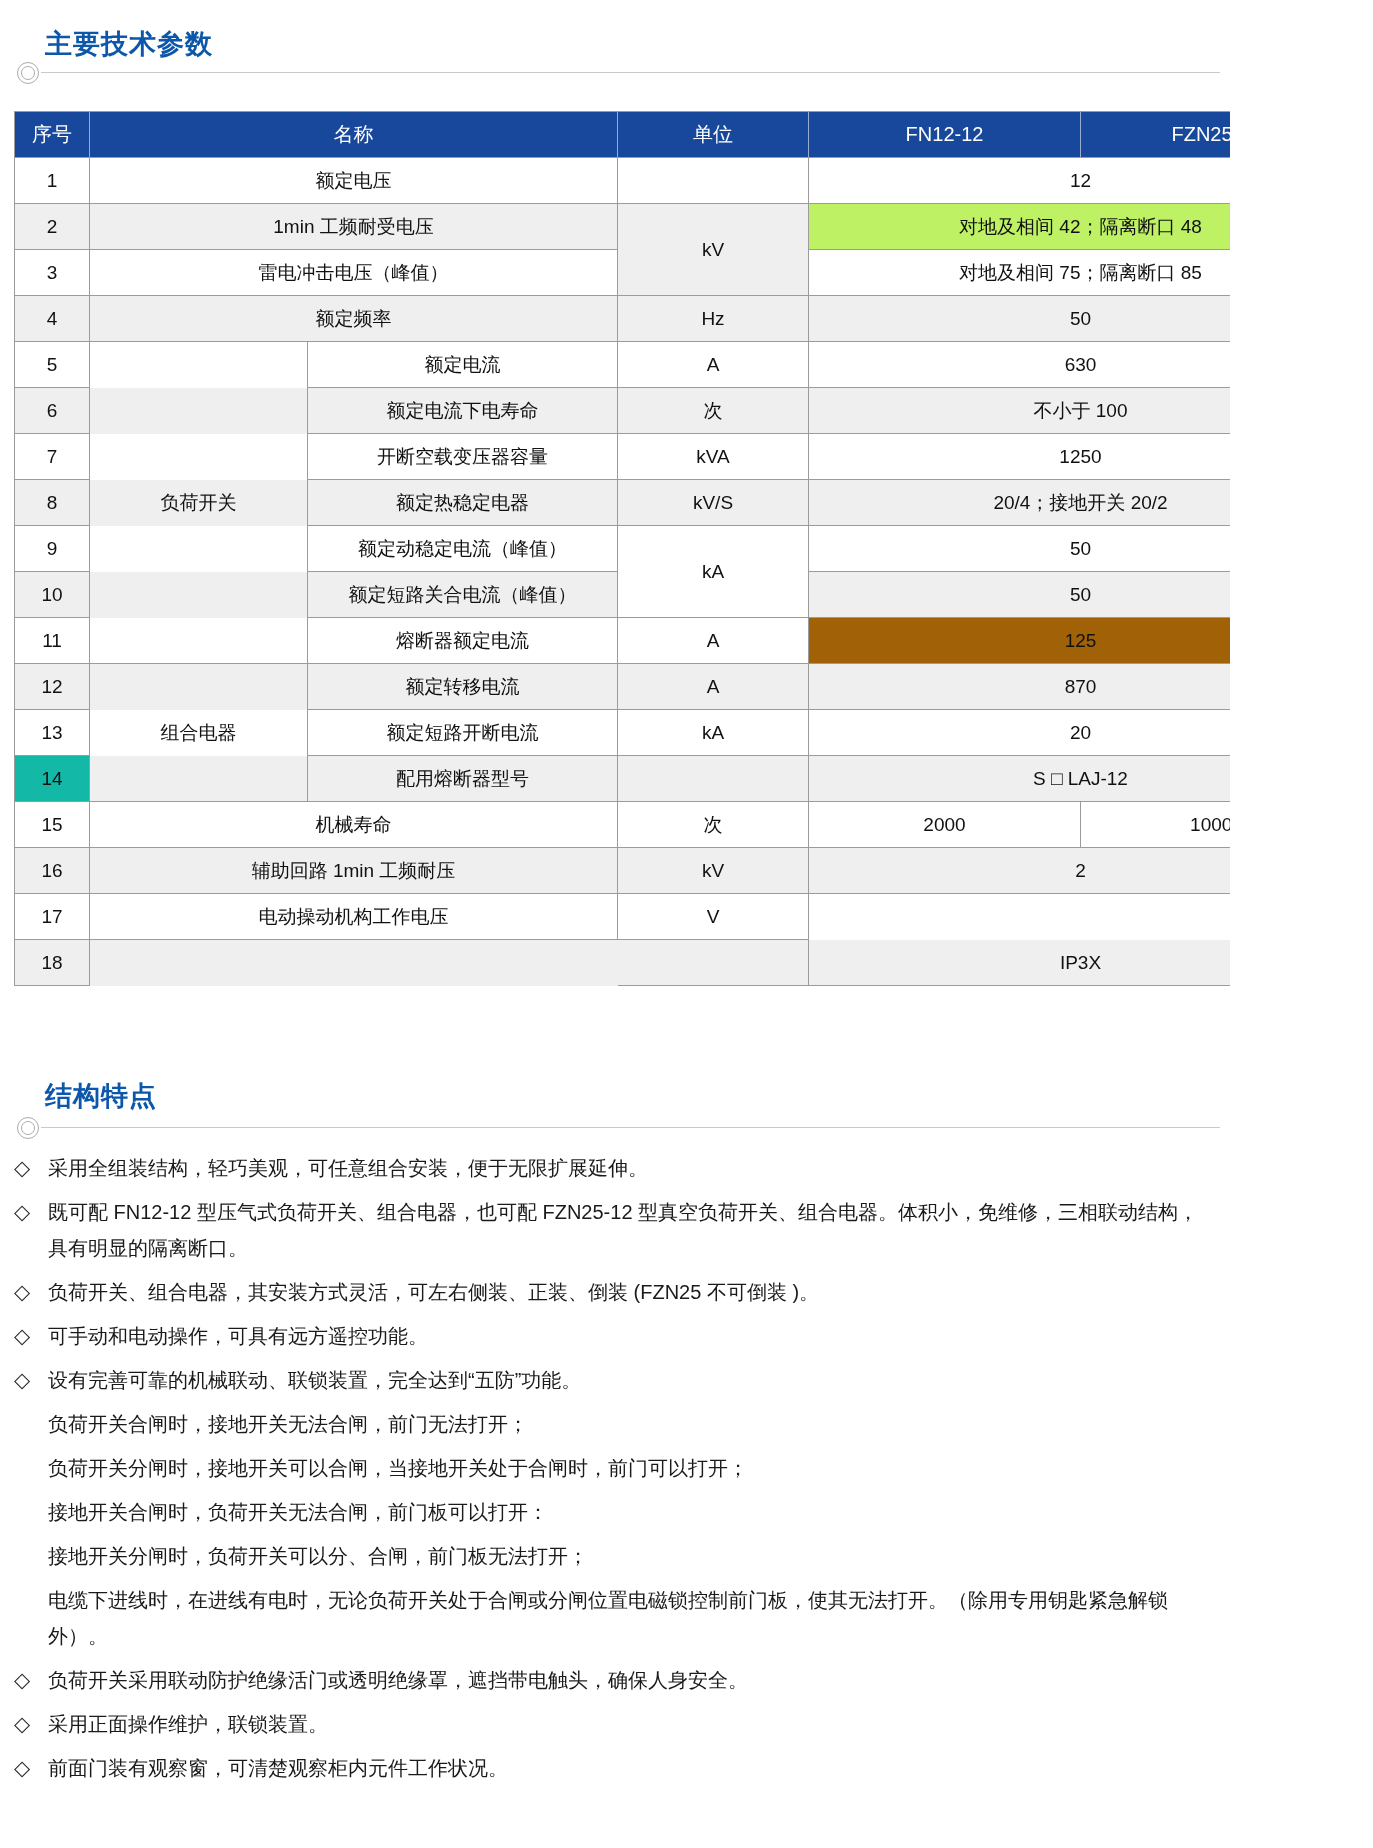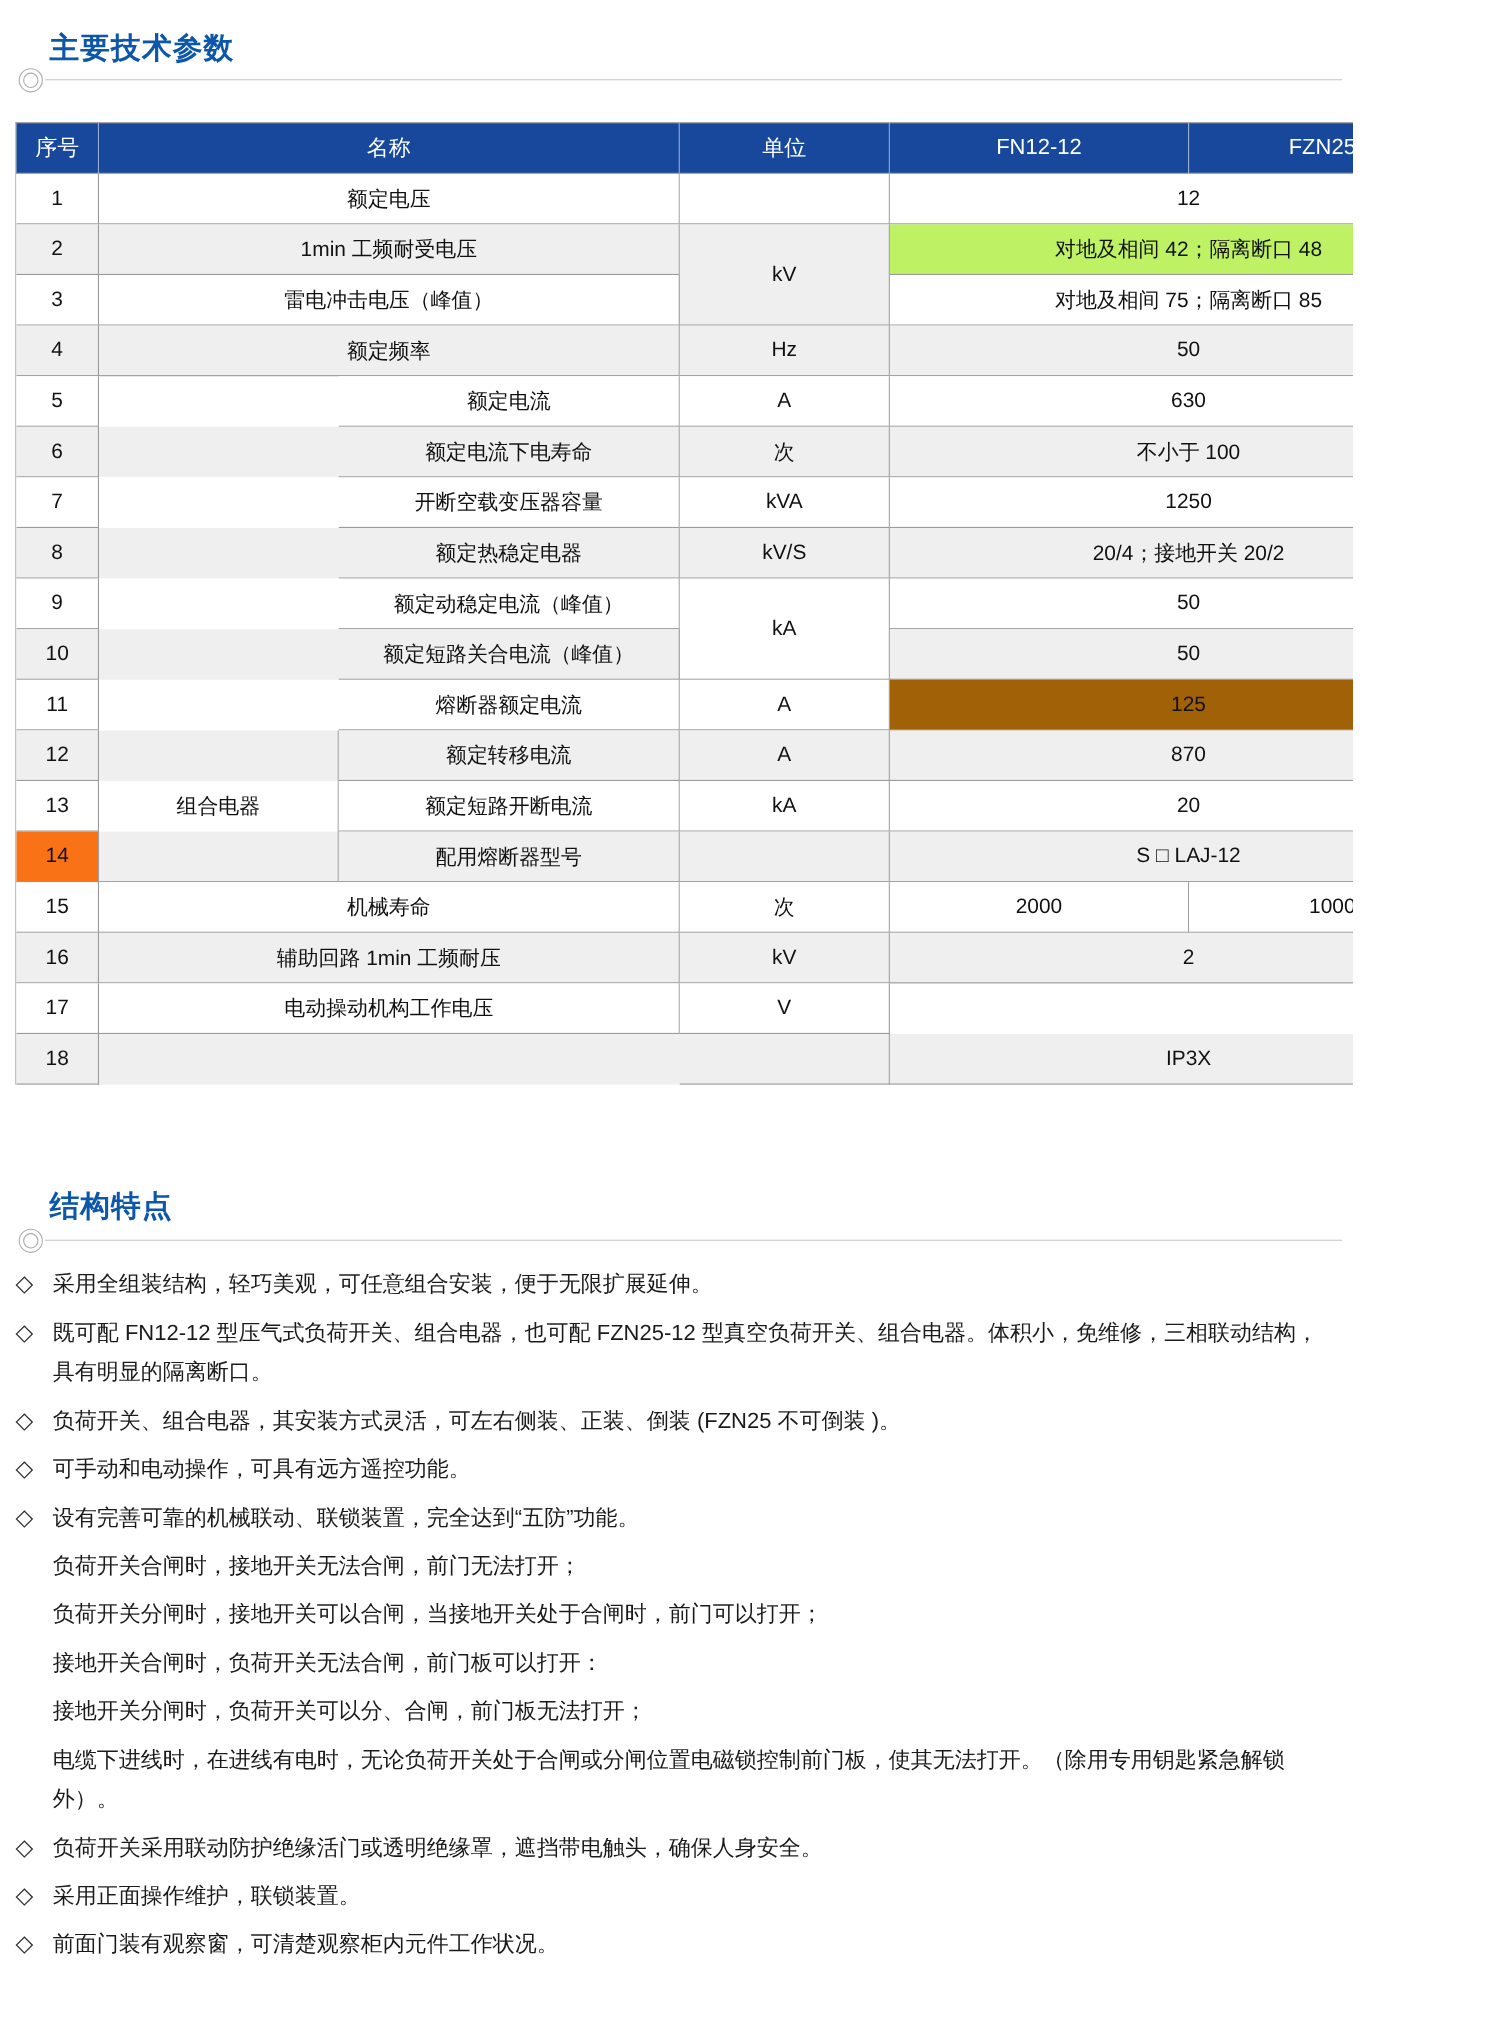--- a/index.html
+++ b/index.html
@@ -77,20 +77,21 @@
       <div class="cell" style="grid-area: 3 / 4 / 5 / 5; background: rgb(239, 239, 239);">kV</div>
       <div class="cell" style="grid-area: 3 / 5 / 4 / 7; background: #bef264;">对地及相间 42；隔离断口 48</div>
       <div class="cell" style="grid-area: 4 / 1 / 5 / 2; background: rgb(255, 255, 255);">3</div>
       <div class="cell" style="grid-area: 4 / 2 / 5 / 4; background: rgb(255, 255, 255);">雷电冲击电压（峰值）</div>
       <div class="cell" style="grid-area: 4 / 5 / 5 / 7; background: rgb(255, 255, 255);">对地及相间 75；隔离断口 85</div>
       <div class="cell" style="grid-area: 5 / 1 / 6 / 2; background: rgb(239, 239, 239);">4</div>
       <div class="cell" style="grid-area: 5 / 2 / 6 / 4; background: rgb(239, 239, 239);">额定频率</div>
       <div class="cell" style="grid-area: 5 / 4 / 6 / 5; background: rgb(239, 239, 239);">Hz</div>
       <div class="cell" style="grid-area: 5 / 5 / 6 / 7; background: rgb(239, 239, 239);">50</div>
       <div class="cell" style="grid-area: 6 / 1 / 7 / 2; background: rgb(255, 255, 255);">5</div>
+      <div class="cell" style="grid-area: 6 / 2 / 13 / 3;">负荷开关</div>
       <div class="cell" style="grid-area: 6 / 3 / 7 / 4; background: rgb(255, 255, 255);">额定电流</div>
       <div class="cell" style="grid-area: 6 / 4 / 7 / 5; background: rgb(255, 255, 255);">A</div>
       <div class="cell" style="grid-area: 6 / 5 / 7 / 7; background: rgb(255, 255, 255);">630</div>
       <div class="cell" style="grid-area: 7 / 1 / 8 / 2; background: rgb(239, 239, 239);">6</div>
       <div class="cell" style="grid-area: 7 / 3 / 8 / 4; background: rgb(239, 239, 239);">额定电流下电寿命</div>
       <div class="cell" style="grid-area: 7 / 4 / 8 / 5; background: rgb(239, 239, 239);">次</div>
       <div class="cell" style="grid-area: 7 / 5 / 8 / 7; background: rgb(239, 239, 239);">不小于 100</div>
       <div class="cell" style="grid-area: 8 / 1 / 9 / 2; background: rgb(255, 255, 255);">7</div>
       <div class="cell" style="grid-area: 8 / 3 / 9 / 4; background: rgb(255, 255, 255);">开断空载变压器容量</div>
       <div class="cell" style="grid-area: 8 / 4 / 9 / 5; background: rgb(255, 255, 255);">kVA</div>
@@ -112,21 +113,21 @@
       <div class="cell" style="grid-area: 12 / 5 / 13 / 7; background: #a16207;">125</div>
       <div class="cell" style="grid-area: 13 / 1 / 14 / 2; background: rgb(239, 239, 239);">12</div>
       <div class="cell" style="grid-area: 13 / 2 / 16 / 3;">组合电器</div>
       <div class="cell" style="grid-area: 13 / 3 / 14 / 4; background: rgb(239, 239, 239);">额定转移电流</div>
       <div class="cell" style="grid-area: 13 / 4 / 14 / 5; background: rgb(239, 239, 239);">A</div>
       <div class="cell" style="grid-area: 13 / 5 / 14 / 7; background: rgb(239, 239, 239);">870</div>
       <div class="cell" style="grid-area: 14 / 1 / 15 / 2; background: rgb(255, 255, 255);">13</div>
       <div class="cell" style="grid-area: 14 / 3 / 15 / 4; background: rgb(255, 255, 255);">额定短路开断电流</div>
       <div class="cell" style="grid-area: 14 / 4 / 15 / 5; background: rgb(255, 255, 255);">kA</div>
       <div class="cell" style="grid-area: 14 / 5 / 15 / 7; background: rgb(255, 255, 255);">20</div>
-      <div class="cell" style="grid-area: 15 / 1 / 16 / 2; background: #f97316;">14</div>
+      <div class="cell" style="grid-area: 15 / 1 / 16 / 2; background: #14b8a6;">14</div>
       <div class="cell" style="grid-area: 15 / 3 / 16 / 4; background: rgb(239, 239, 239);">配用熔断器型号</div>
       <div class="cell" style="grid-area: 15 / 4 / 16 / 5; background: rgb(239, 239, 239);"></div>
       <div class="cell" style="grid-area: 15 / 5 / 16 / 7; background: rgb(239, 239, 239);">S □ LAJ-12</div>
       <div class="cell" style="grid-area: 16 / 1 / 17 / 2; background: rgb(255, 255, 255);">15</div>
       <div class="cell" style="grid-area: 16 / 2 / 17 / 4; background: rgb(255, 255, 255);">机械寿命</div>
       <div class="cell" style="grid-area: 16 / 4 / 17 / 5; background: rgb(255, 255, 255);">次</div>
       <div class="cell" style="grid-area: 16 / 5 / 17 / 6; background: rgb(255, 255, 255);">2000</div>
       <div class="cell" style="grid-area: 16 / 6 / 17 / 7; background: rgb(255, 255, 255);">10000</div>
       <div class="cell" style="grid-area: 17 / 1 / 18 / 2; background: rgb(239, 239, 239);">16</div>
       <div class="cell" style="grid-area: 17 / 2 / 18 / 4; background: rgb(239, 239, 239);">辅助回路 1min 工频耐压</div>

